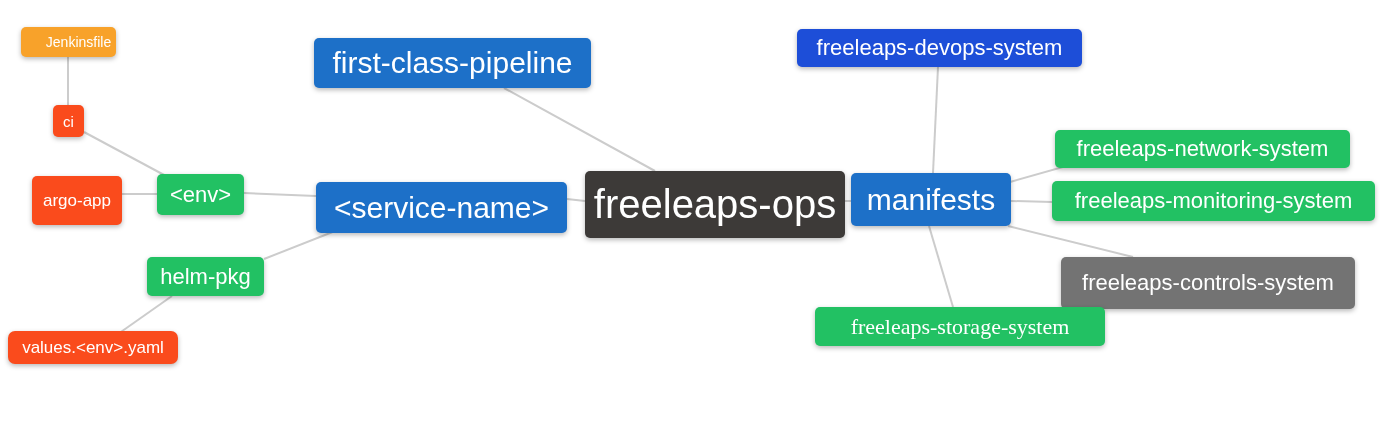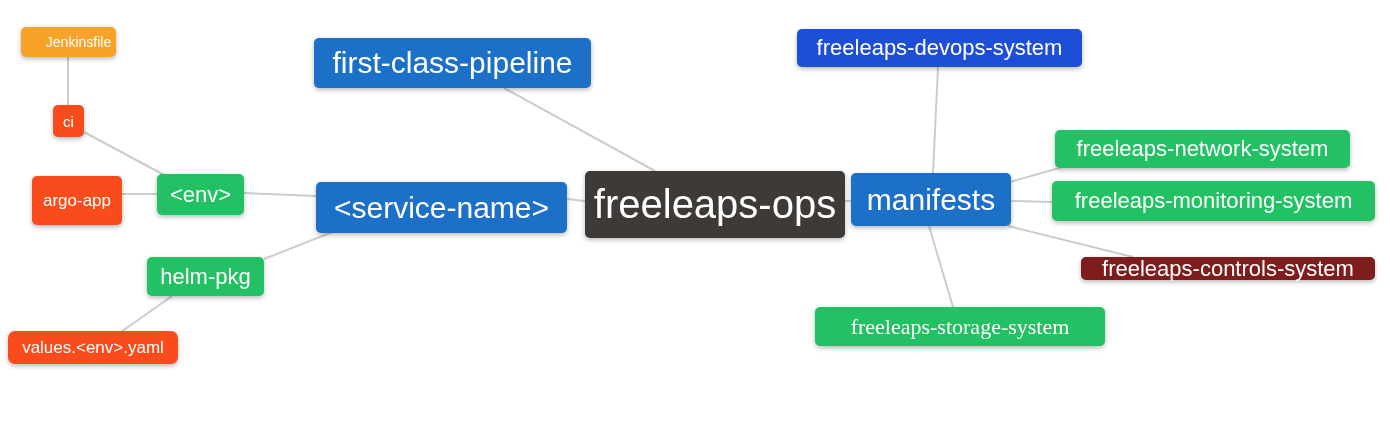--- a/index.html
+++ b/index.html
@@ -83,17 +83,17 @@
   <div class="node" style="left: 585px; top: 171px; width: 260px; height: 67px; font-size: 40px; background-color: rgb(61, 58, 56);">freeleaps-ops</div>
 
   <div class="node" style="left: 851px; top: 173px; width: 160px; height: 53px; font-size: 30px; background-color: rgb(29, 112, 200);">manifests</div>
 
   <div class="node" style="left: 797px; top: 29px; width: 285px; height: 38px; font-size: 22px; background-color: #1d4ed8;">freeleaps-devops-system</div>
 
   <div class="node" style="left: 1055px; top: 112px; width: 295px; height: 38px; font-size: 22px; background-color: rgb(34, 193, 99); margin-top: 18px;">freeleaps-network-system</div>
 
   <div class="node" style="left: 1052px; top: 181px; width: 323px; height: 40px; font-size: 22px; background-color: rgb(34, 193, 99);">freeleaps-monitoring-system</div>
 
-  <div class="node" style="left: 1061px; top: 257px; width: 294px; height: 23px; font-size: 22px; background-color: #7f1d1d; margin-left: 20px;">freeleaps-controls-system</div>
+  <div class="node" style="left: 1061px; top: 257px; width: 294px; height: 52px; font-size: 22px; background-color: #737373;">freeleaps-controls-system</div>
 
   <div class="node" style="left: 815px; top: 307px; width: 290px; height: 39px; font-size: 22px; background-color: rgb(34, 193, 99); font-family: Liberation Serif, serif;">freeleaps-storage-system</div>
 
 </div>
 
 </body></html>

